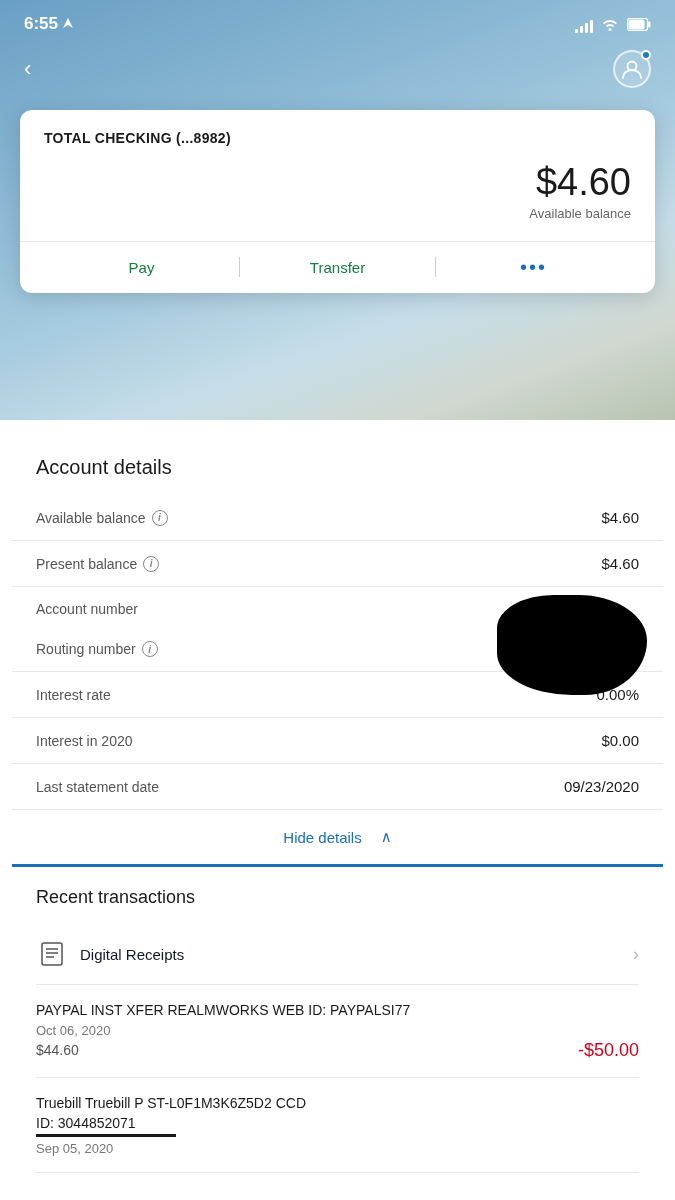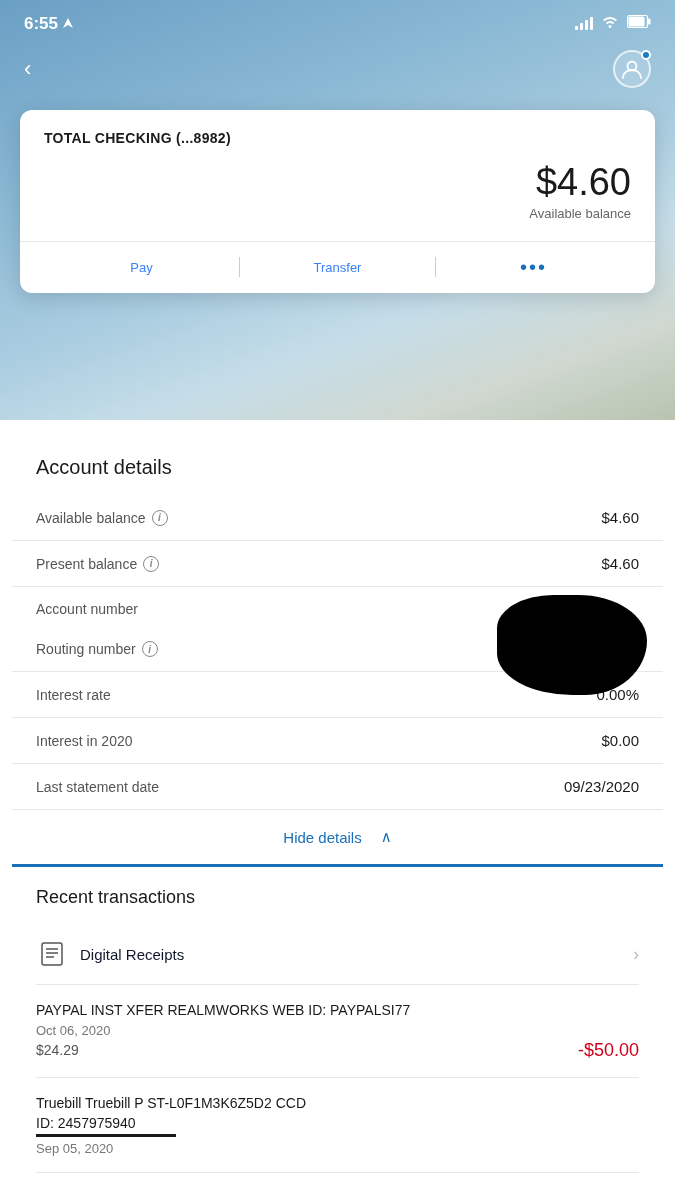--- a/index.html
+++ b/index.html
@@ -31,21 +31,21 @@
       position: absolute;
       top: 0; left: 0; right: 0; bottom: 0;
       background: linear-gradient(160deg, #6a9fc4 0%, #8ab8d4 30%, #aacde0 55%, #c5dde8 70%, #d0d8d0 85%, #b8c4b0 100%);
     }
     
     .status-bar {
       position: relative;
       z-index: 10;
       display: flex;
       justify-content: space-between;
-      align-items: flex-start;
+      align-items: flex-end;
       padding: 14px 24px 8px 24px;
       color: #fff;
     }
     .status-time {
       font-size: 17px;
       font-weight: 600;
       display: flex;
       align-items: center;
       gap: 4px;
     }
@@ -148,23 +148,23 @@
       margin: 0 -24px;
     }
     .card-actions {
       display: flex;
       align-items: center;
       padding: 14px 0;
     }
     .card-action-btn {
       flex: 1;
       text-align: center;
-      font-size: 13px;
+      font-size: 15px;
       font-weight: 500;
-      color: #3b82f6;
+      color: #15803d;
       cursor: pointer;
       padding: 2px 0;
     }
     .card-action-divider {
       width: 1px;
       height: 20px;
       background: #ccc;
     }
     .card-action-more {
       flex: 1;
@@ -464,29 +464,29 @@
           </div>
           <span class="digital-receipts-label">Digital Receipts</span>
         </div>
         <span class="chevron-right">›</span>
       </div>
 
       <div class="transaction-item">
         <div class="transaction-title">PAYPAL INST XFER REALMWORKS WEB ID: PAYPALSI77</div>
         <div class="transaction-date">Oct 06, 2020</div>
         <div class="transaction-bottom">
-          <span class="transaction-amount-base">$24.29</span>
+          <span class="transaction-amount-base">$44.60</span>
           <span class="transaction-amount-change negative">-$50.00</span>
         </div>
       </div>
 
       <div class="transaction-item2">
         <div class="transaction-title">Truebill Truebill P ST-L0F1M3K6Z5D2 CCD</div>
         <div style="font-size:14px; color:#1a1a1a; margin-bottom: 3px;">
-          <span>ID: 2457975940</span>
+          <span>ID: 3044852071</span>
         </div>
         <div class="underline-bar"></div>
         <div style="font-size:13px; color:#777; margin-top: 4px;">Sep 05, 2020</div>
       </div>
 
     </div>
   </div>
 </div>
 
 </body></html>

